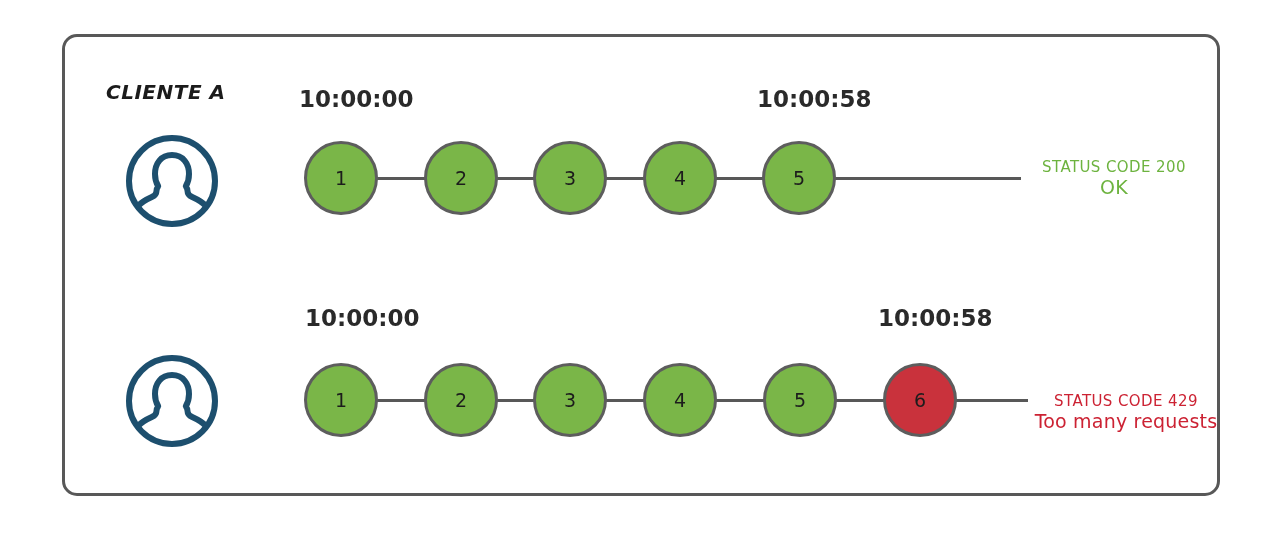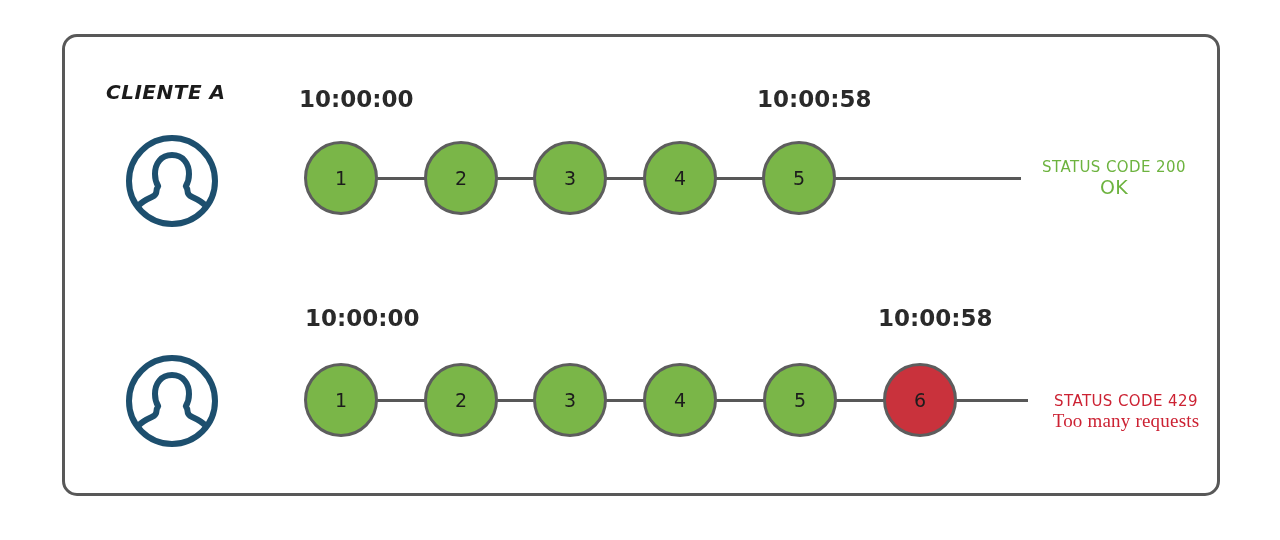--- a/index.html
+++ b/index.html
@@ -100,21 +100,21 @@
     font-size: 15px;
     letter-spacing: 0.4px;
   }
   .status .line2 {
     display: block;
     font-size: 19px;
     letter-spacing: 0.2px;
   }
   .status-ok .line1, .status-ok .line2 { color: #6db33f; }
   .status-err .line1, .status-err .line2 { color: #cc2233; }
-  .status-err .line2 { font-style: normal; font-family: Liberation Serif, serif; }
+  .status-err .line2 { font-style: normal; }
 </style>
 </head>
 <body>
 
 <div id="stage">
 
   <div class="frame"></div>
 
   <div class="client-label" style="left:106px; top:80px;">CLIENTE A</div>
 

